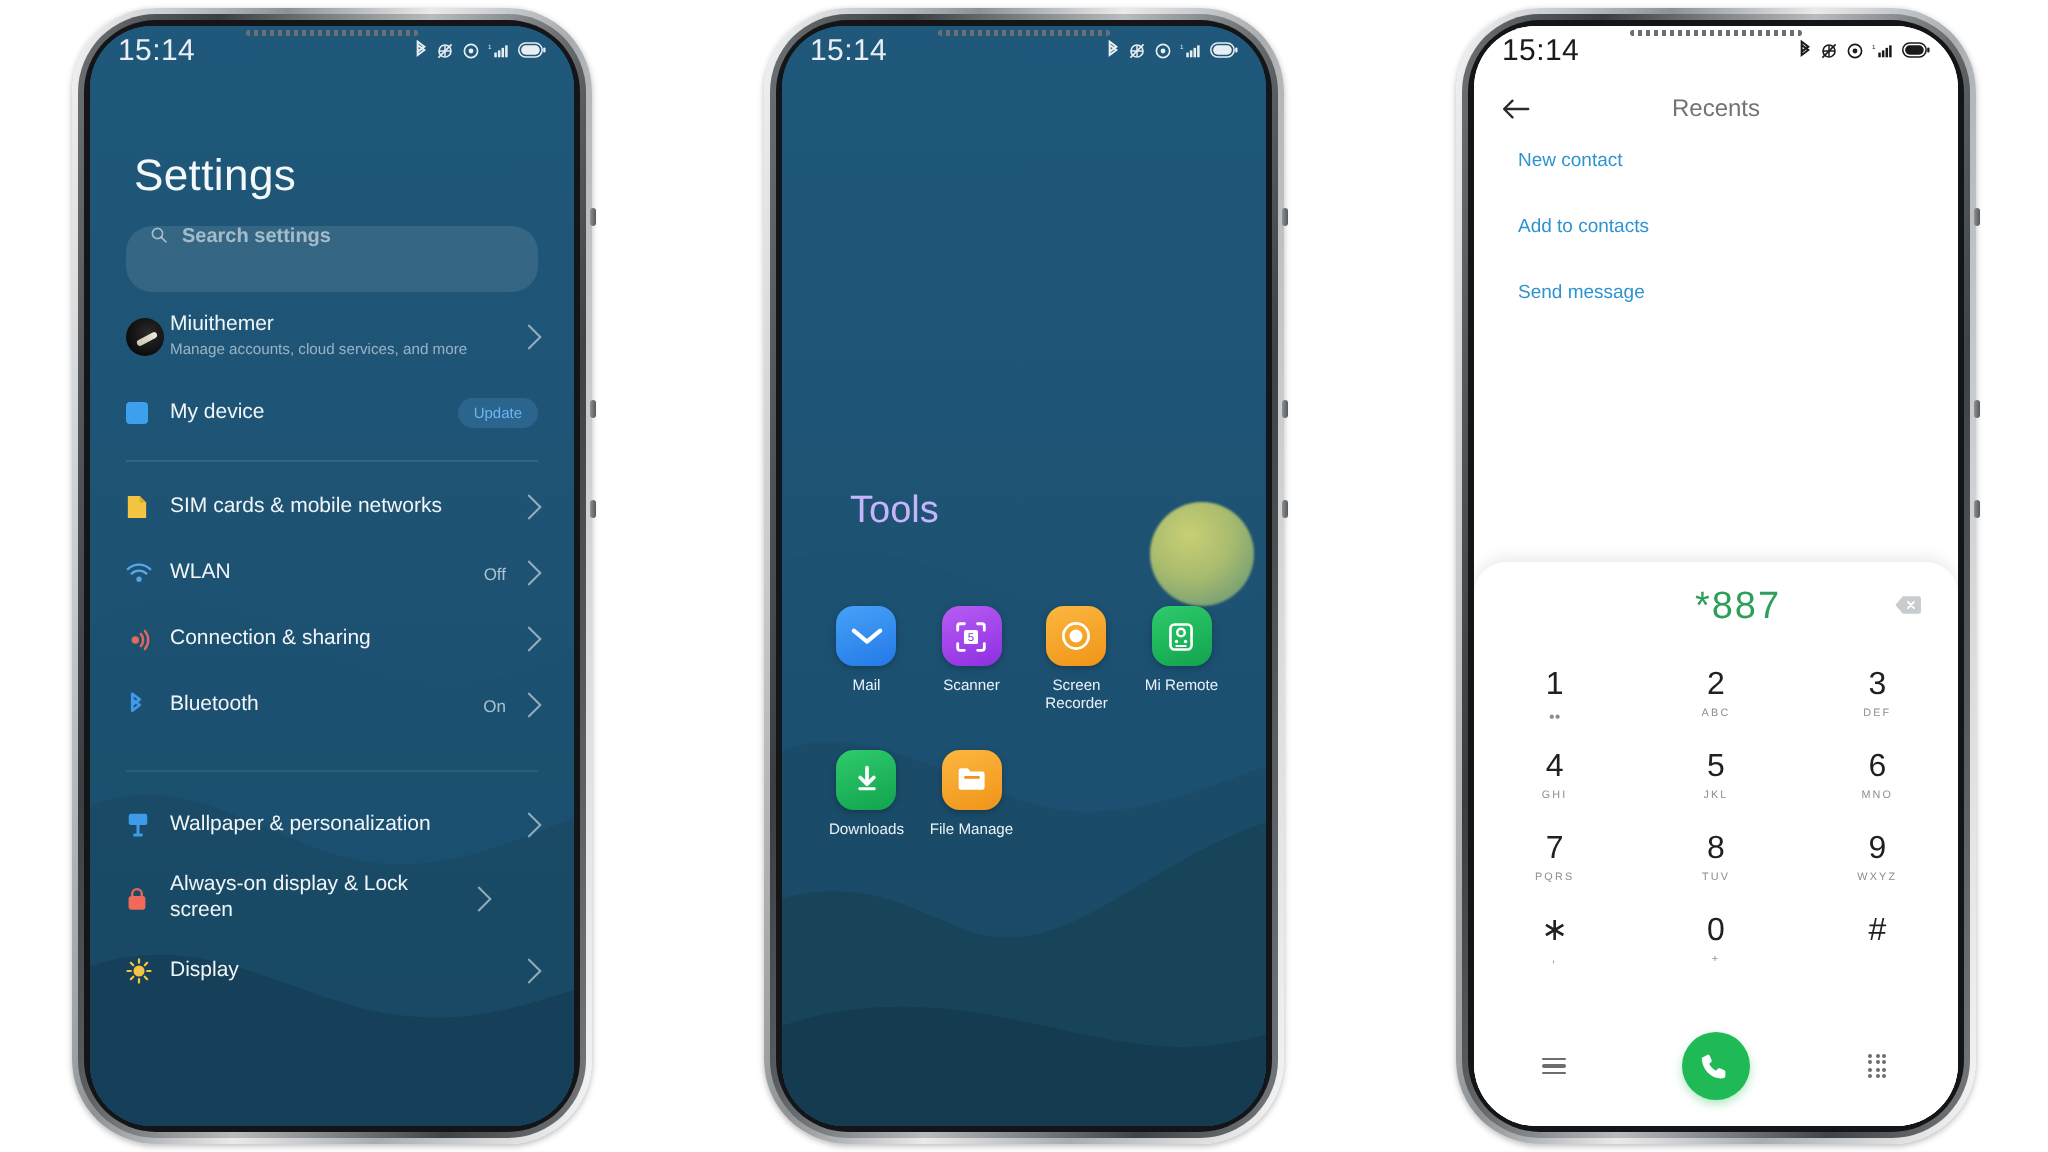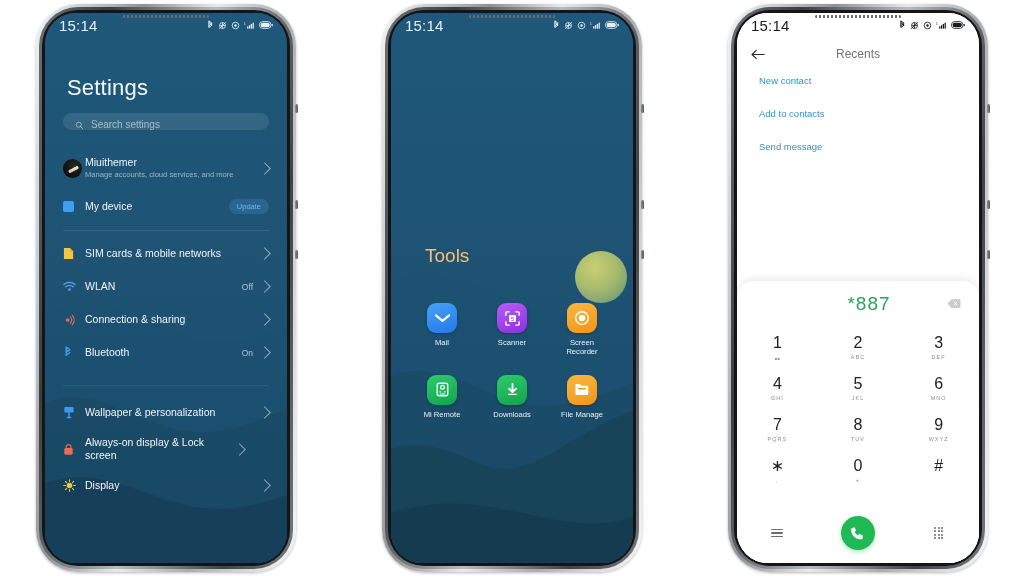--- a/index.html
+++ b/index.html
@@ -54,43 +54,43 @@
   .dark .sb-time,.dark .sb-icons{color:#1b1b1b;fill:#1b1b1b;}
 
   
   .wall{position:absolute;inset:0;background:linear-gradient(180deg,#1f587a 0%,#1e5374 42%,#1b4c6b 100%);}
   .wall svg{position:absolute;left:0;bottom:0;width:100%;height:100%;}
 
   
   .settings{position:absolute;inset:0;color:#eef4f8;}
   .set-title{position:absolute;left:22px;top:62px;font-size:22px;font-weight:400;letter-spacing:.2px;color:#f4f8fb;}
   .searchbar{
-    position:absolute;left:18px;right:18px;top:100px;height:17px;border-radius:13px;
-    background:rgba(255,255,255,.10);display:flex;align-items:flex-end;padding:0 12px;box-sizing:border-box;gap:7px;
+    position:absolute;left:18px;right:18px;top:100px;height:33px;border-radius:13px;
+    background:rgba(255,255,255,.10);display:flex;align-items:flex-start;padding:0 12px;box-sizing:border-box;gap:7px;font-weight:bold;
   }
   .searchbar .ph{font-size:10px;color:rgba(232,240,246,.62);}
   .list{position:absolute;left:0;right:0;top:133px;bottom:0;}
   .row{position:relative;display:flex;align-items:center;height:33px;padding:0 18px;box-sizing:border-box;}
   .row .ic{width:22px;display:flex;align-items:center;justify-content:flex-start;flex:0 0 22px;}
   .row .lbl{font-size:10.5px;color:#f0f5f8;flex:1;line-height:1.22;}
   .row .lbl .sub{display:block;font-size:7.6px;color:rgba(224,235,242,.62);margin-top:1px;}
   .row .val{font-size:8.5px;color:rgba(224,235,242,.72);margin-right:7px;}
   .chev{width:8px;height:8px;border-right:1.3px solid rgba(225,236,243,.6);border-top:1.3px solid rgba(225,236,243,.6);transform:rotate(45deg);flex:0 0 auto;}
   .acct{height:44px;}
   .acct .avatar{width:19px;height:19px;border-radius:50%;background:radial-gradient(circle at 60% 40%,#2a2a2a,#000);position:relative;overflow:hidden;}
   .acct .avatar:after{content:"";position:absolute;left:5px;top:9px;width:11px;height:3px;border-radius:2px;background:linear-gradient(90deg,#cfc6ae,#efe9dc);transform:rotate(-28deg);}
   .badge{font-size:7.5px;color:#69b6f2;background:rgba(80,150,215,.26);border-radius:9px;padding:3px 8px;}
   .divider{height:1px;margin:7px 18px 6px;background:rgba(255,255,255,.10);}
   .sq{width:11px;height:11px;border-radius:2px;background:#3da0ef;}
 
   
-  .tools-title{position:absolute;left:34px;top:232px;font-size:19px;color:#fdba74;}
+  .tools-title{position:absolute;left:34px;top:232px;font-size:19px;color:#c4b5fd;}
   .sun{position:absolute;right:6px;top:238px;width:52px;height:52px;border-radius:50%;
        background:radial-gradient(circle at 38% 32%,#c9cf74 0%,#a8bb6e 45%,#7ea473 75%,#5d8c79 100%);filter:blur(.4px);}
-  .grid{position:absolute;left:0;right:0;top:290px;display:grid;grid-template-columns:repeat(3,1fr);row-gap:18px;padding:0 16px;box-sizing:border-box;}
+  .grid{position:absolute;left:0;right:0;top:290px;display:grid;grid-template-columns:repeat(4,1fr);row-gap:18px;padding:0 16px;box-sizing:border-box;}
   .app{display:flex;flex-direction:column;align-items:center;gap:5px;}
   .appicon{width:30px;height:30px;border-radius:9px;display:flex;align-items:center;justify-content:center;box-shadow:0 1px 3px rgba(0,0,0,.25);}
   .applabel{font-size:7.6px;color:#eaf2f7;text-align:center;line-height:1.25;max-width:52px;}
 
   
   .dial{position:absolute;inset:0;background:#ffffff;color:#222;}
   .d-appbar{position:absolute;left:0;right:0;top:24px;height:34px;display:flex;align-items:center;padding:0 14px;box-sizing:border-box;}
   .d-back{width:20px;display:flex;align-items:center;}
   .d-title{flex:1;text-align:center;font-size:12px;color:#737373;margin-left:-20px;}
   .d-links{position:absolute;left:0;right:0;top:62px;padding:0 22px;box-sizing:border-box;}

